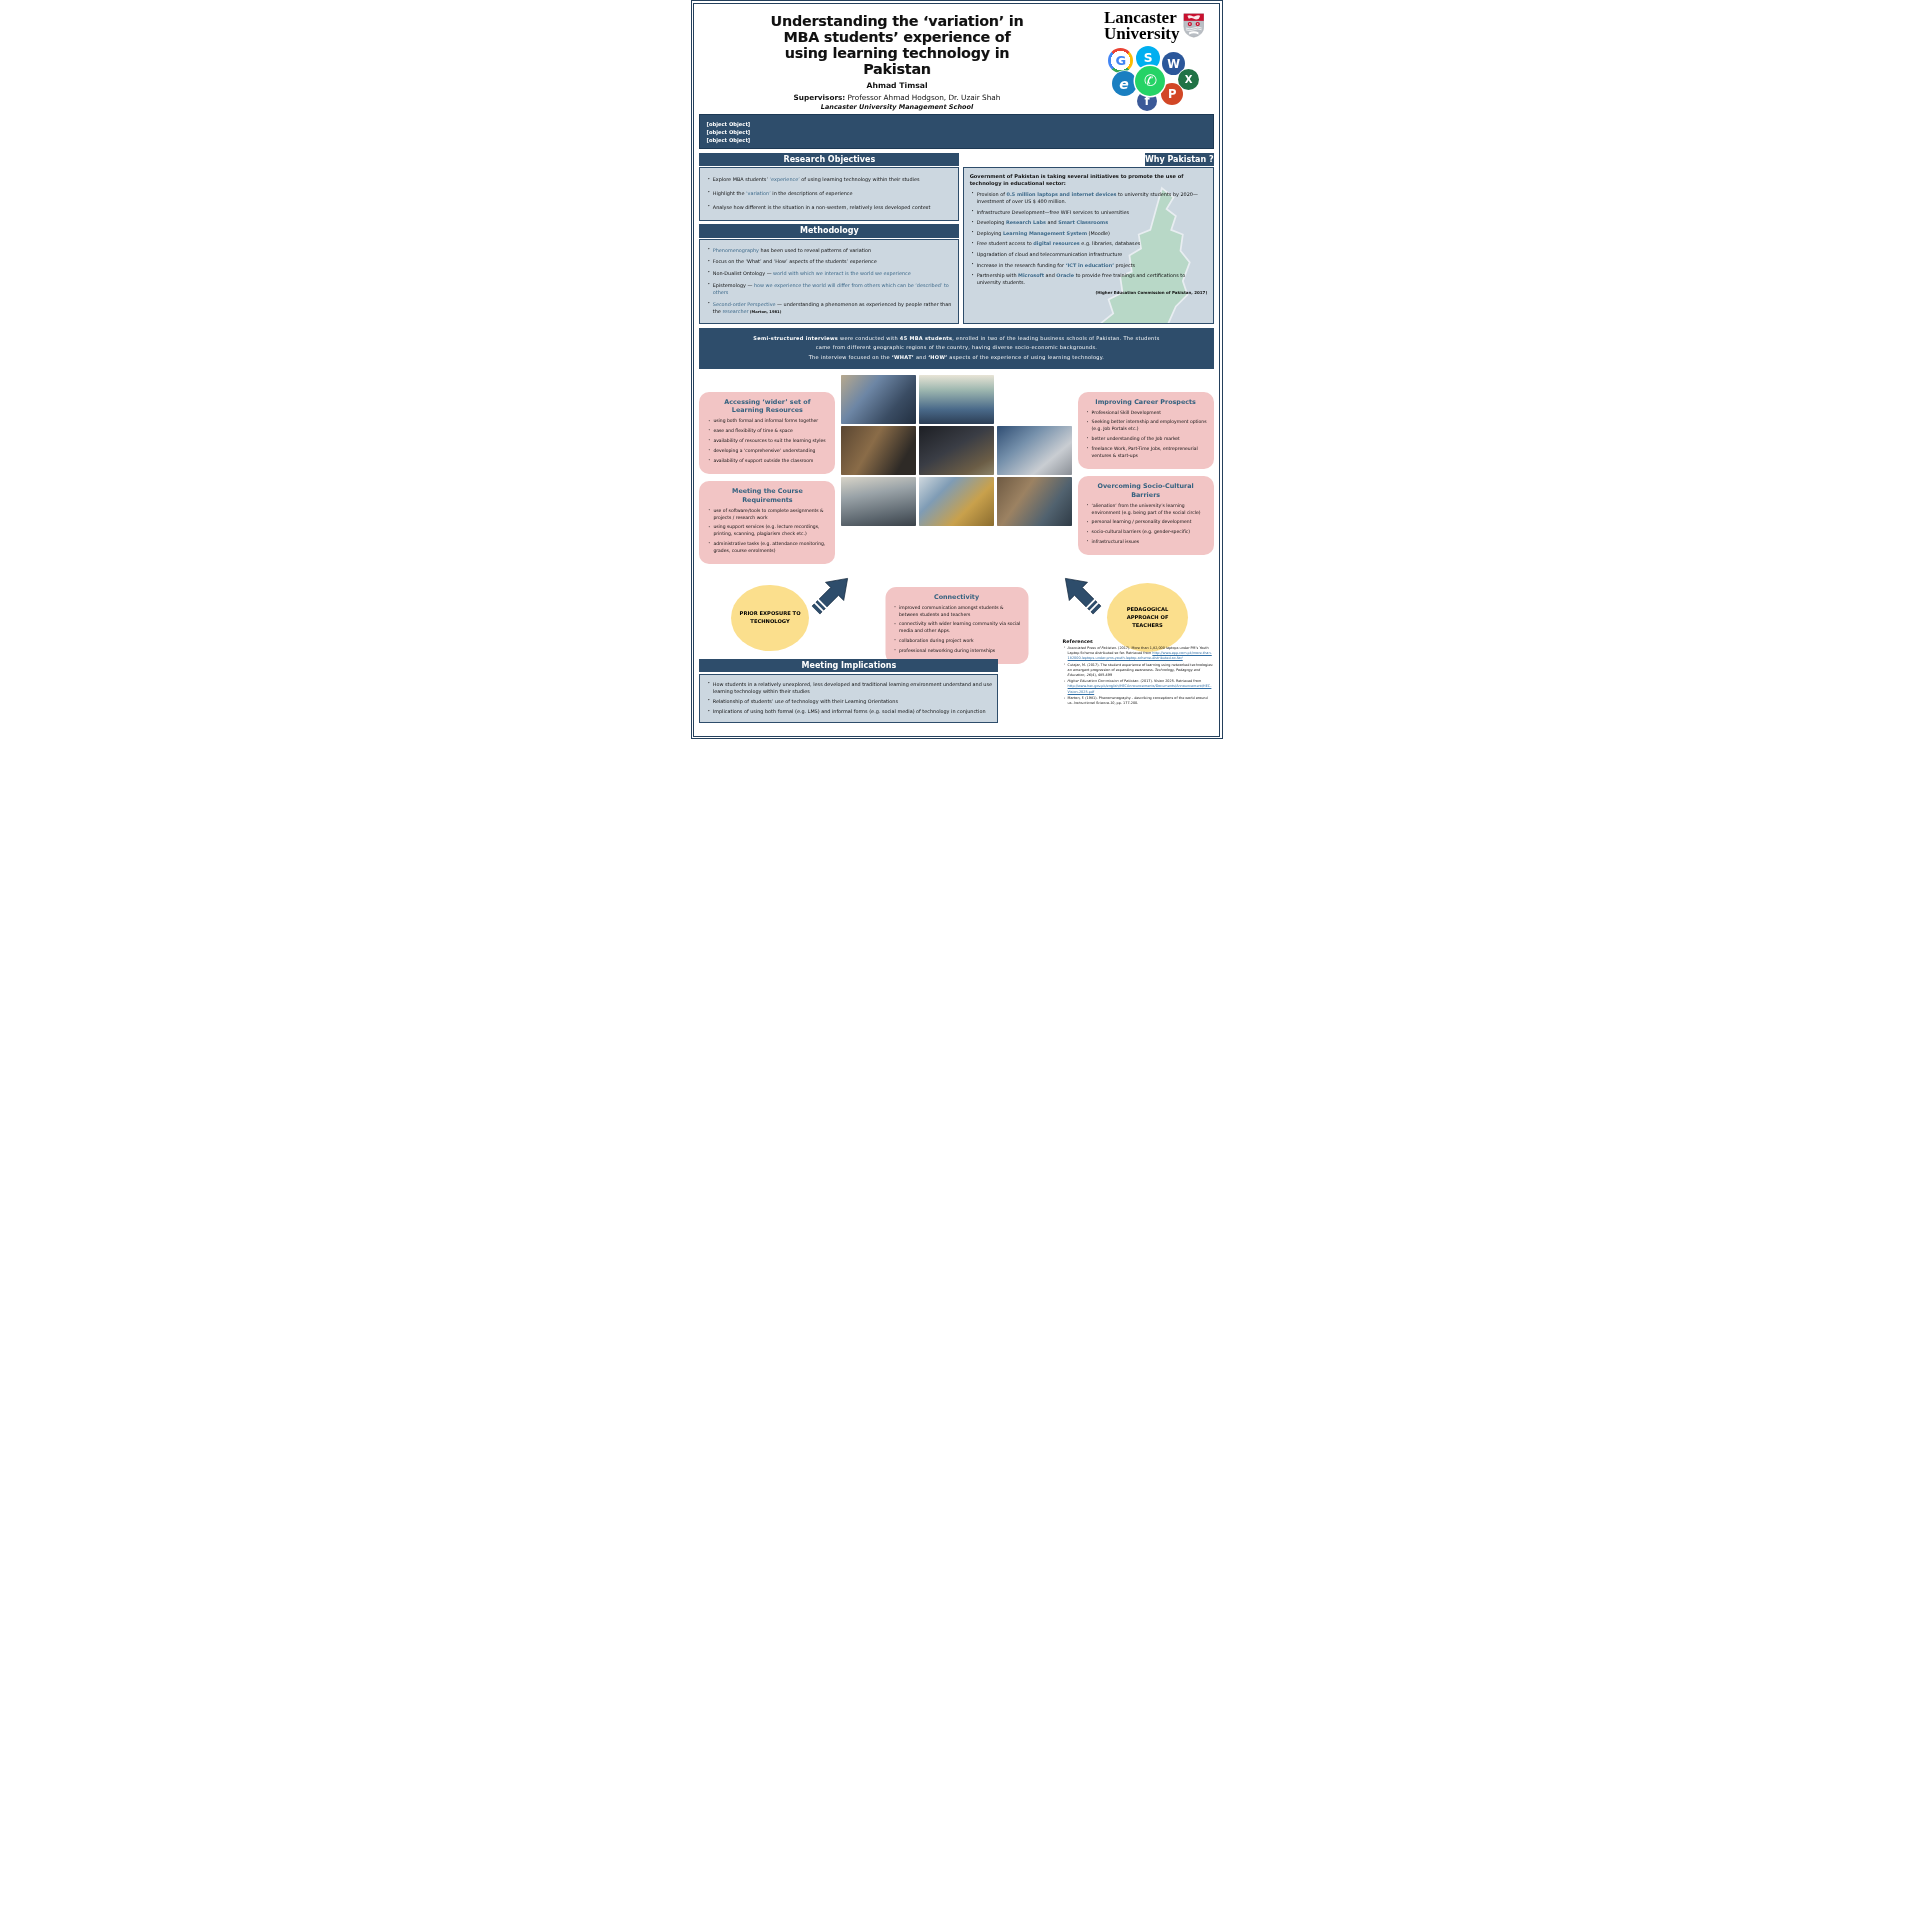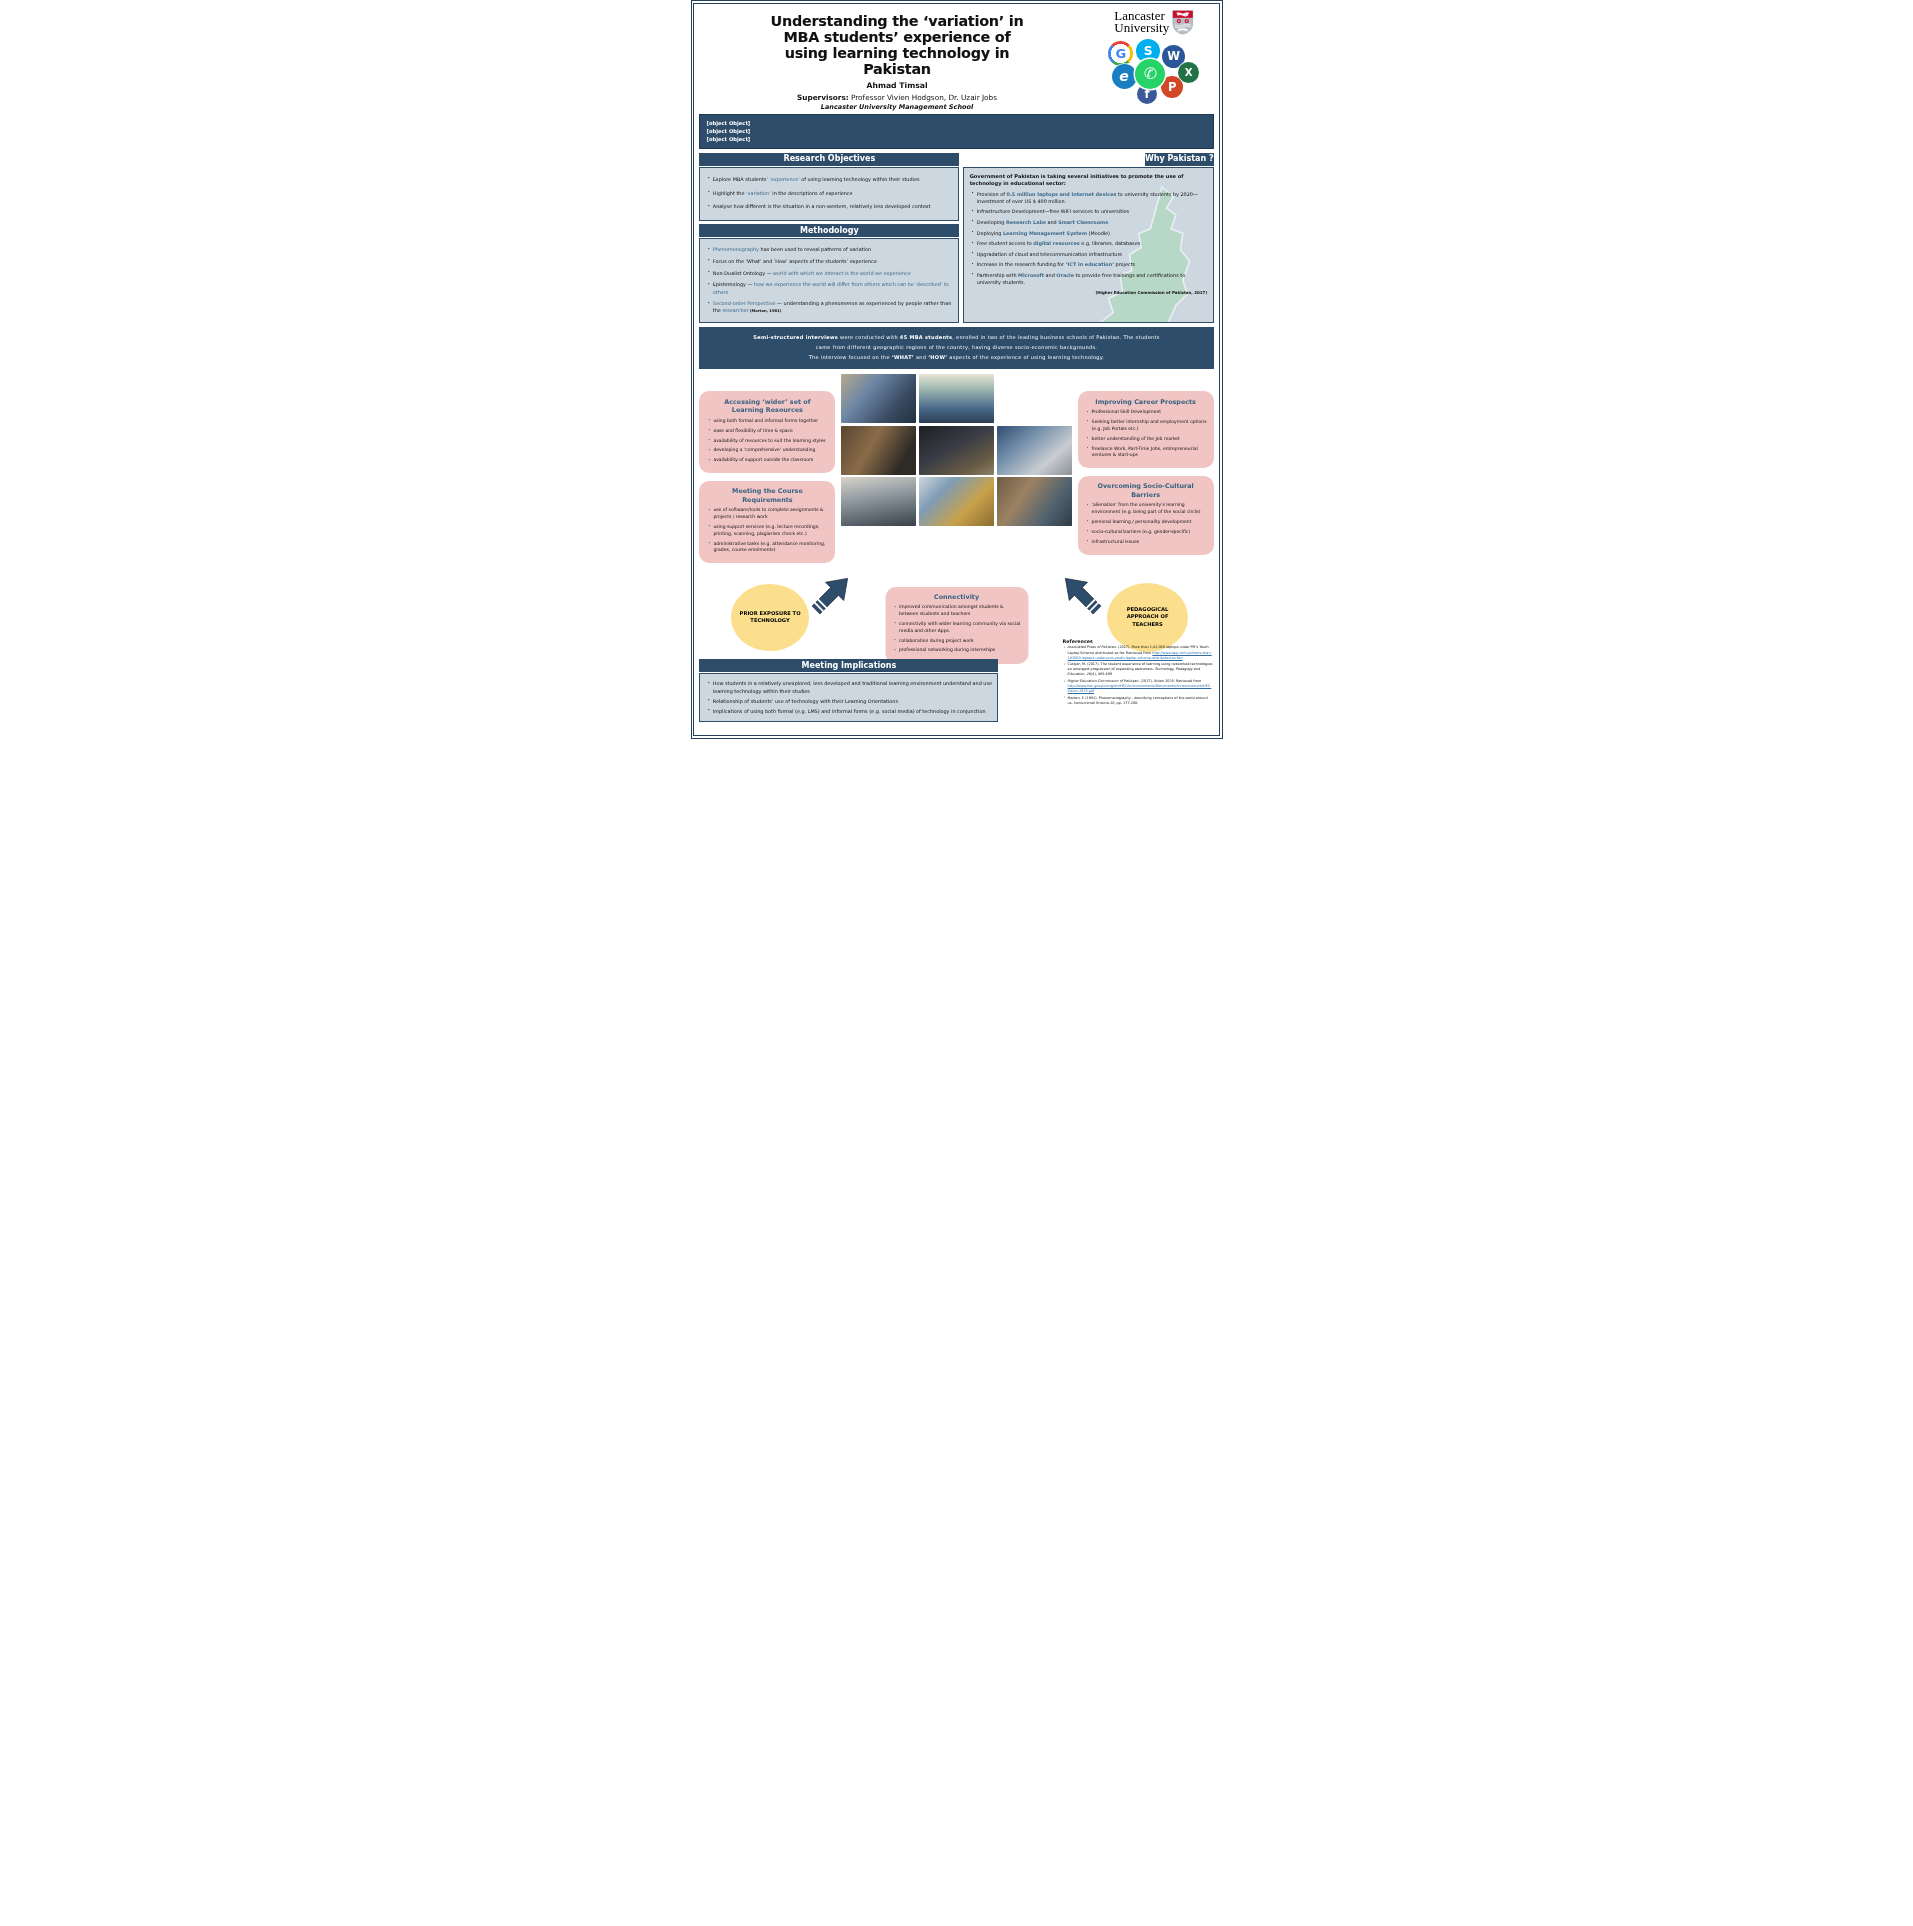--- a/index.html
+++ b/index.html
@@ -14,21 +14,21 @@
   .title-block { flex:1 1 auto; text-align:center; padding-top:5.4px; }
   .poster-title { font-size:14.3px; line-height:1.12; font-weight:800; letter-spacing:-0.2px;
                   max-width:266px; margin:0 auto; text-shadow:0.4px 0.4px 0 rgba(0,0,0,0.25); }
   .poster-author { font-size:7.7px; font-weight:800; margin-top:3.9px; }
   .poster-supervisors { font-size:7.3px; margin-top:3.1px; }
   .poster-supervisors .lbl { font-weight:800; }
   .poster-school { font-size:6.5px; font-weight:800; font-style:italic; margin-top:0.8px; }
 
   .brand-col { width:119px; flex:0 0 auto; display:flex; flex-direction:column; align-items:center; }
   .lu-logo { display:flex; align-items:center; gap:3.1px; margin-top:2.3px; }
-  .lu-text { font-family:"Liberation Serif", serif; font-size:13px; line-height:0.95; color:#000; }
+  .lu-text { font-family:"Liberation Serif", serif; font-size:17px; line-height:0.95; color:#000;font-weight:bold; }
   .lu-shield { width:21.6px; height:25px; }
 
   .app-cluster { position:relative; width:96px; height:65px; margin-top:3.9px; }
   .app-ic { position:absolute; border-radius:50%; display:flex; align-items:center; justify-content:center;
             color:#fff; font-weight:800; box-shadow:0 0 0 0.8px rgba(255,255,255,0.9); }
   .ic-g   { left:2.3px;   top:2.3px;  width:25px; height:25px;
             background: radial-gradient(circle, #fff 54%, transparent 55%),
                         conic-gradient(from -45deg, #ea4335 0 25%, #fbbc05 0 50%, #34a853 0 75%, #4285f4 0 100%);
             color:#4285f4; font-size:13px; }
   .ic-sk  { left:30px;  top:0;    width:24px; height:24px; background:#00aff0; font-size:12.3px; }
@@ -129,21 +129,21 @@
 
 <div class="page">
  <div class="frame-outer">
   <div class="frame-inner">
 
     <div class="header">
       <div class="title-block">
         <h1 class="poster-title">Understanding the ‘variation’ in MBA students’ experience of using learning technology in Pakistan</h1>
         <div class="poster-author">Ahmad Timsal</div>
         <div class="poster-supervisors">
-          <span class="lbl">Supervisors:</span><span> Professor Vivien Hodgson, Dr. Uzair Jobs</span>
+          <span class="lbl">Supervisors:</span><span> Professor Ahmad Hodgson, Dr. Uzair Shah</span>
         </div>
         <div class="poster-school">Lancaster University Management School</div>
       </div>
 
       <div class="brand-col">
         <div class="lu-logo">
           <div class="lu-text">
             <div>Lancaster</div>
             <div>University</div>
           </div>

